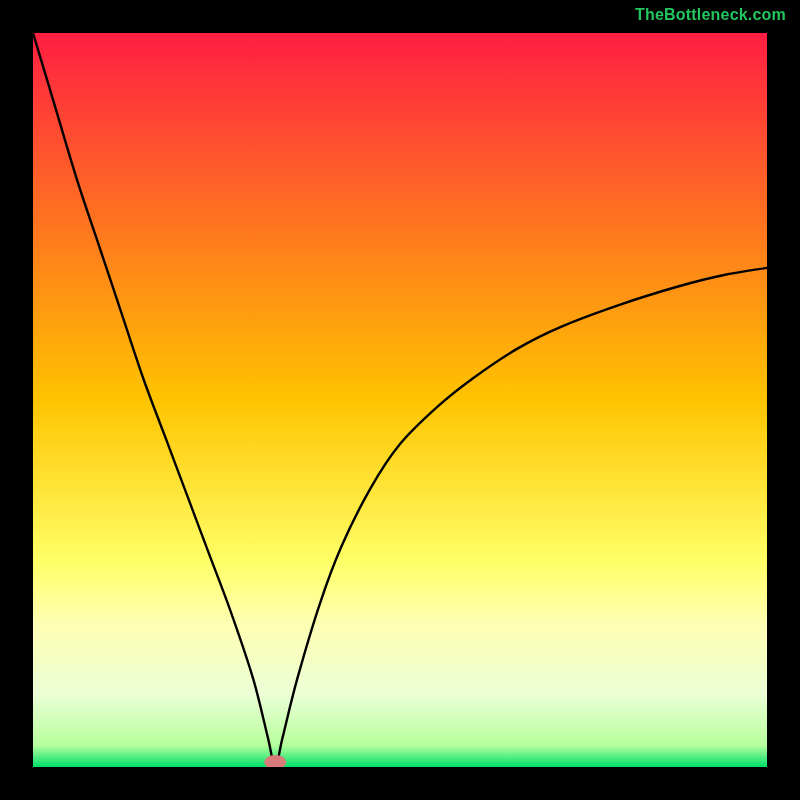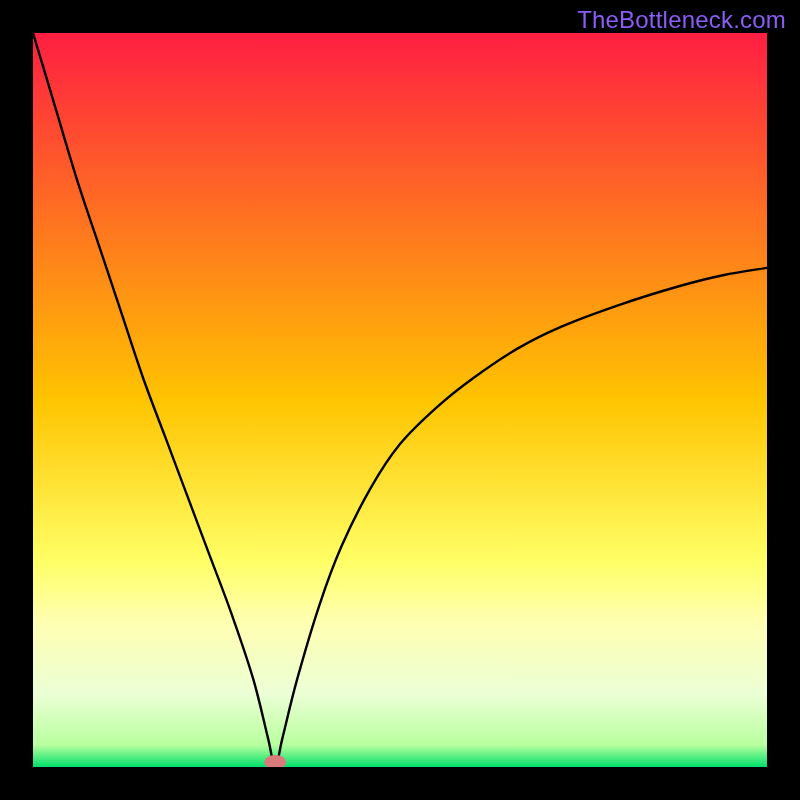--- a/index.html
+++ b/index.html
@@ -24,23 +24,23 @@
     top: 33px;
     width: 734px;
     height: 734px;
     overflow: hidden;
   }
   .watermark {
     position: absolute;
     top: 6px;
     right: 14px;
     font-family: Arial, Helvetica, sans-serif;
-    font-size: 24px;
-    font-weight: 400;
-    color: #8b5cf6;
+    font-size: 16px;
+    font-weight: 700;
+    color: #22c55e;
     letter-spacing: 0.2px;
   }
   svg {
     display: block;
   }
 </style>
 </head>
 <body>
 
 <div class="frame">

